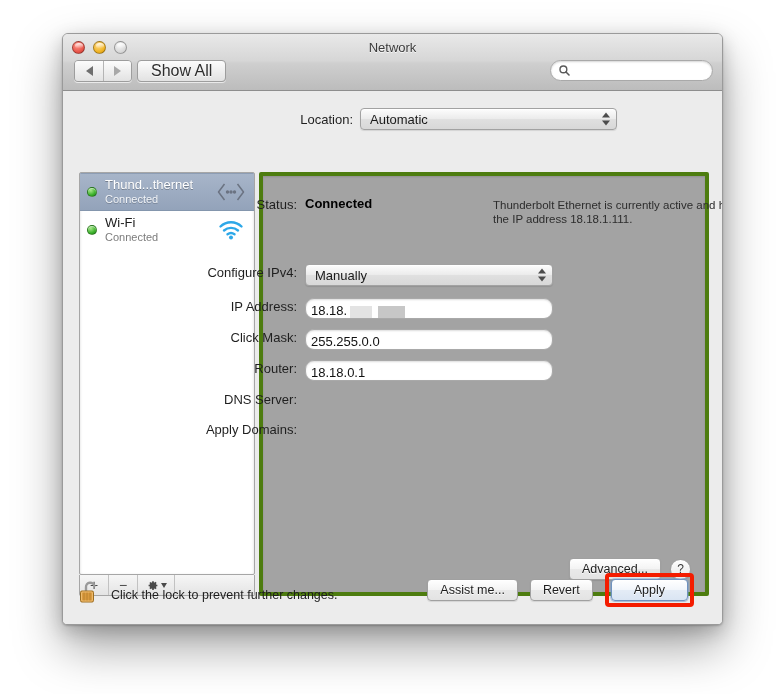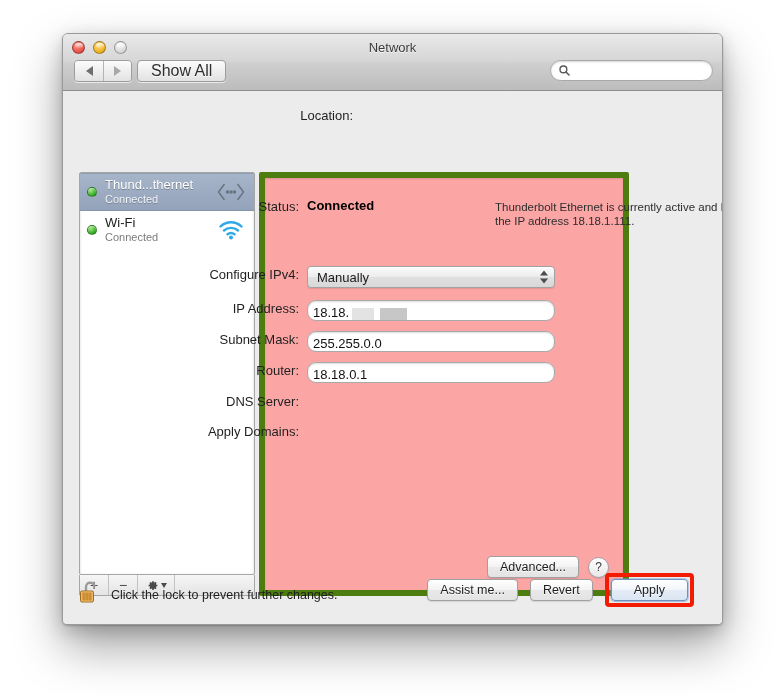--- a/index.html
+++ b/index.html
@@ -265,24 +265,24 @@
     border-left: 3.5px solid transparent;
     border-right: 3.5px solid transparent;
     border-top: 5px solid #4a4a4a;
   }
 
   
   .detail {
     position: absolute;
     left: 196px;
     top: 81px;
-    width: 370px;
+    width: 450px;
     height: 424px;
-    background: #fca5a5;
-    border: 6px solid #4d7c0f;
+    background: #a3a3a3;
+    border: 4px solid #4d7c0f;
     border-radius: 2px;
     box-shadow: inset 0 1px 2px rgba(0,0,0,0.12);
   }
 
   .frow {
     position: absolute;
     display: flex;
     align-items: flex-start;
     left: -180px;
     width: 630px;
@@ -429,20 +429,27 @@
           <line x1="7" y1="7" x2="10" y2="10" stroke="#5a5a5a" stroke-width="1.6" stroke-linecap="round"></line>
         </svg>
         <input class="search-input" type="text" placeholder="" style="">
       </div>
     </div>
 
     <div class="body">
 
       <div class="location-row">
         <div class="location-label">Location:</div>
+        <div class="popup location">
+          <span>Automatic</span>
+          <span class="arrows">
+            <span class="up"></span>
+              <span class="dn"></span>
+          </span>
+        </div>
       </div>
 
       <div class="sidebar">
         <div class="svc selected">
           <div class="dot"></div>
           <div class="svc-text">
             <div class="svc-name">Thund...thernet</div>
             <div class="svc-status">Connected</div>
           </div>
           <div class="svc-icon">
@@ -520,21 +527,21 @@
           <div class="tfield">
             <span>18.18.</span>
             <span class="redact">
               <span class="r1"></span>
                 <span class="r2"></span>
             </span>
           </div>
         </div>
 
         <div class="frow" style="top:153px;">
-          <div class="flabel">Subnet Mask:</div>
+          <div class="flabel">Click Mask:</div>
           <div class="tfield">
             <span>255.255.0.0</span>
           </div>
         </div>
 
         <div class="frow" style="top:184px;">
           <div class="flabel">Router:</div>
           <div class="tfield">
             <span>18.18.0.1</span>
           </div>

